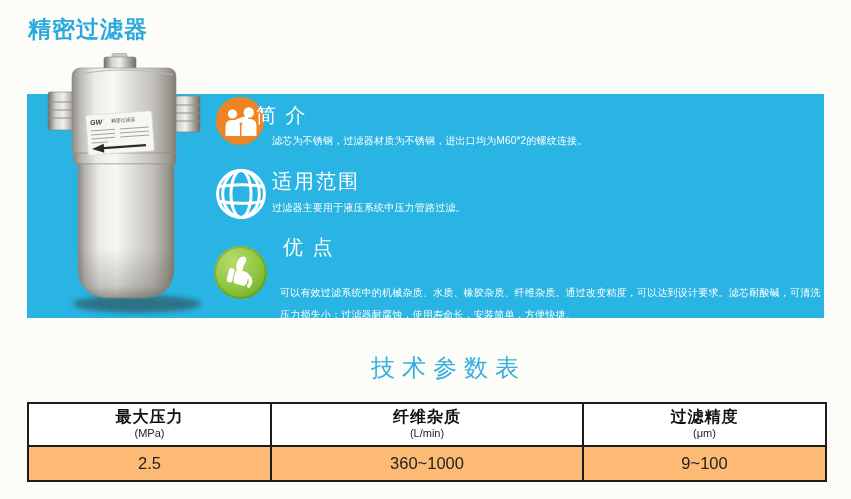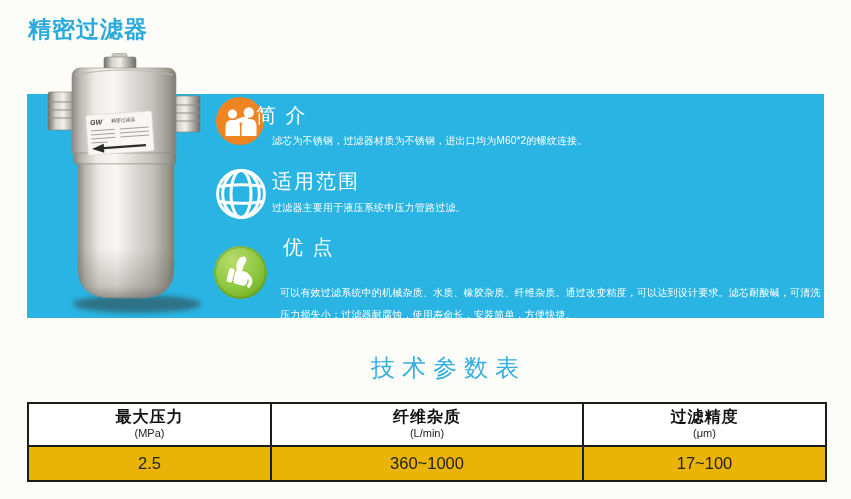--- a/index.html
+++ b/index.html
@@ -45,21 +45,21 @@
     font-size:24px;color:#35afdf;letter-spacing:7px;font-weight:normal;margin:0;
   }
   table.params{
     position:absolute;left:27px;top:402px;width:798px;
     border-collapse:collapse;table-layout:fixed;
   }
   table.params th, table.params td{
     border:2px solid #1c1c1c;text-align:center;vertical-align:middle;
   }
   table.params th{background:#ffffff;padding:3px 0 4px 0;}
-  table.params td{background:#eab308;height:31px;font-size:16.5px;color:#222;}
+  table.params td{background:#fdba74;height:31px;font-size:16.5px;color:#222;}
   .col-name{font-size:16px;font-weight:bold;color:#111;line-height:19px;letter-spacing:1px;}
   .col-unit{font-size:11px;font-weight:normal;color:#222;line-height:15px;}
 </style>
 </head>
 <body>
 
 <div class="page">
 
   <div class="page-title">精密过滤器</div>
 
@@ -197,18 +197,18 @@
         <th>
           <div class="col-name">过滤精度</div>
           <div class="col-unit">(μm)</div>
         </th>
       </tr>
     </thead>
     <tbody>
       <tr>
         <td>2.5</td>
         <td>360~1000</td>
-        <td>17~100</td>
+        <td>9~100</td>
       </tr>
     </tbody>
   </table>
 
 </div>
 
 </body></html>

